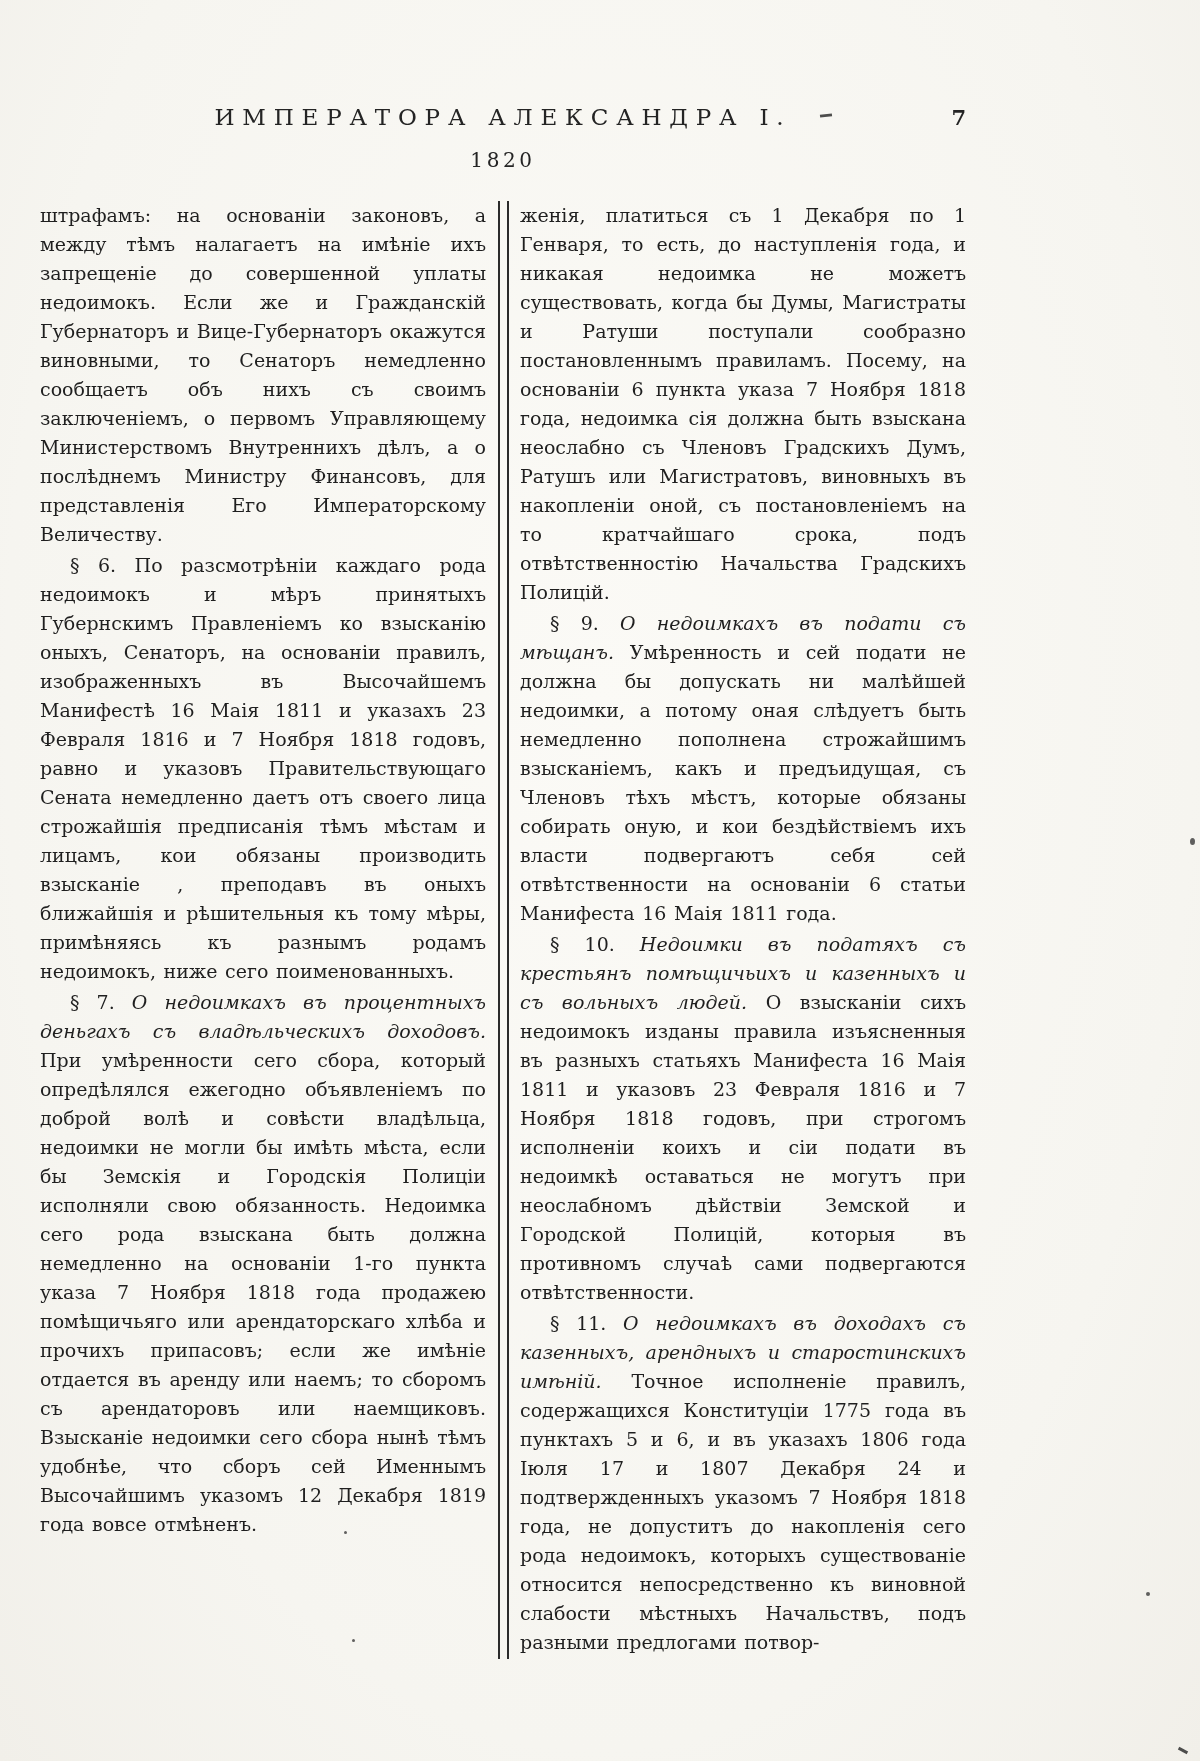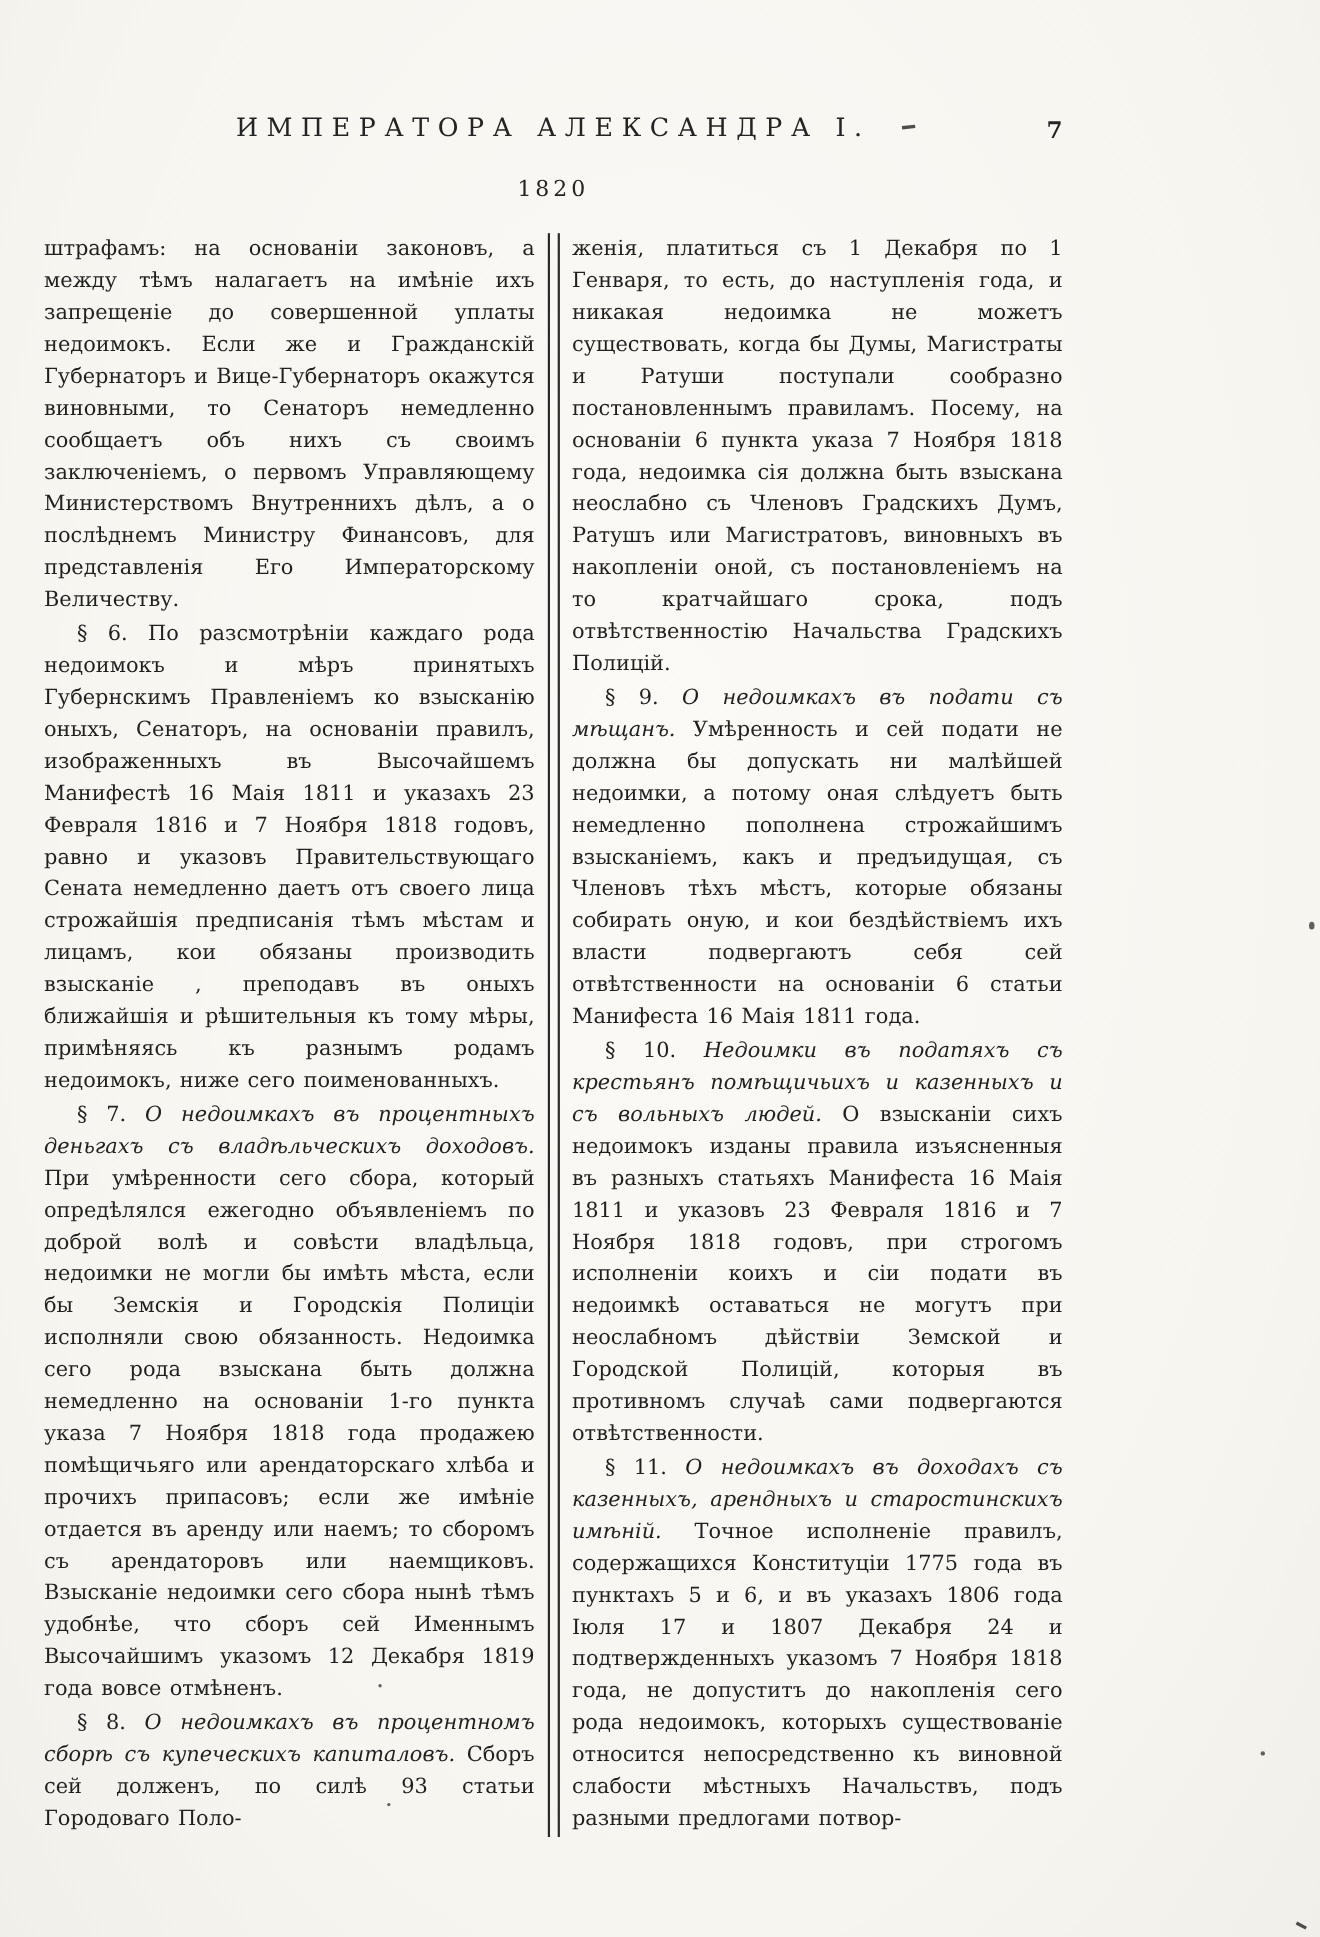--- a/index.html
+++ b/index.html
@@ -38,21 +38,21 @@
   .page-number {
     position: absolute;
     right: 2px;
     top: 1px;
     font-size: 21px;
     font-weight: bold;
     color: #242424;
   }
   .year-row {
     text-align: center;
-    margin-top: 21px;
+    margin-top: 10px;
     font-size: 20px;
     letter-spacing: 0.18em;
     color: #242424;
   }
   .columns {
     display: flex;
     margin-top: 27px;
   }
   .col {
     width: 452px;
@@ -95,21 +95,20 @@
       <span class="page-number">7</span>
     </div>
 
     <div class="year-row">1820</div>
 
     <div class="columns">
       <div class="col">
           <p class="para"><span>штрафамъ: на основаніи законовъ, а между тѣмъ налагаетъ на имѣніе ихъ запрещеніе до совершенной уплаты недоимокъ. Если же и Гражданскій Губернаторъ и Вице-Губернаторъ окажутся виновными, то Сенаторъ немедленно сообщаетъ объ нихъ съ своимъ заключеніемъ, о первомъ Управляющему Министерствомъ Внутреннихъ дѣлъ, а о послѣднемъ Министру Финансовъ, для представленія Его Императорскому Величеству.</span></p>
           <p class="para indent"><span>§ 6. По разсмотрѣніи каждаго рода недоимокъ и мѣръ принятыхъ Губернскимъ Правленіемъ ко взысканію оныхъ, Сенаторъ, на основаніи правилъ, изображенныхъ въ Высочайшемъ Манифестѣ 16 Маія 1811 и указахъ 23 Февраля 1816 и 7 Ноября 1818 годовъ, равно и указовъ Правительствующаго Сената немедленно даетъ отъ своего лица строжайшія предписанія тѣмъ мѣстам и лицамъ, кои обязаны производить взысканіе , преподавъ въ оныхъ ближайшія и рѣшительныя къ тому мѣры, примѣняясь къ разнымъ родамъ недоимокъ, ниже сего поименованныхъ.</span></p>
           <p class="para indent"><span>§ 7. </span><span class="it">О недоимкахъ въ процентныхъ деньгахъ съ владѣльческихъ доходовъ. </span><span>При умѣренности сего сбора, который опредѣлялся ежегодно объявленіемъ по доброй волѣ и совѣсти владѣльца, недоимки не могли бы имѣть мѣста, если бы Земскія и Городскія Полиціи исполняли свою обязанность. Недоимка сего рода взыскана быть должна немедленно на основаніи 1-го пункта указа 7 Ноября 1818 года продажею помѣщичьяго или арендаторскаго хлѣба и прочихъ припасовъ; если же имѣніе отдается въ аренду или наемъ; то сборомъ съ арендаторовъ или наемщиковъ. Взысканіе недоимки сего сбора нынѣ тѣмъ удобнѣе, что сборъ сей Именнымъ Высочайшимъ указомъ 12 Декабря 1819 года вовсе отмѣненъ.</span></p>
-          <p class="para indent"><span>§ 8. </span><span class="it">О недоимкахъ въ процентномъ сборѣ съ купеческихъ капиталовъ. </span><span>Сборъ сей долженъ, по силѣ 93 статьи Городоваго Поло-</span></p>
         </div>
       <div class="col-rule"></div>
       <div class="col">
           <p class="para"><span>женія, платиться съ 1 Декабря по 1 Генваря, то есть, до наступленія года, и никакая недоимка не можетъ существовать, когда бы Думы, Магистраты и Ратуши поступали сообразно постановленнымъ правиламъ. Посему, на основаніи 6 пункта указа 7 Ноября 1818 года, недоимка сія должна быть взыскана неослабно съ Членовъ Градскихъ Думъ, Ратушъ или Магистратовъ, виновныхъ въ накопленіи оной, съ постановленіемъ на то кратчайшаго срока, подъ отвѣтственностію Начальства Градскихъ Полицій.</span></p>
           <p class="para indent"><span>§ 9. </span><span class="it">О недоимкахъ въ подати съ мѣщанъ. </span><span>Умѣренность и сей подати не должна бы допускать ни малѣйшей недоимки, а потому оная слѣдуетъ быть немедленно пополнена строжайшимъ взысканіемъ, какъ и предъидущая, съ Членовъ тѣхъ мѣстъ, которые обязаны собирать оную, и кои бездѣйствіемъ ихъ власти подвергаютъ себя сей отвѣтственности на основаніи 6 статьи Манифеста 16 Маія 1811 года.</span></p>
           <p class="para indent"><span>§ 10. </span><span class="it">Недоимки въ податяхъ съ крестьянъ помѣщичьихъ и казенныхъ и съ вольныхъ людей. </span><span>О взысканіи сихъ недоимокъ изданы правила изъясненныя въ разныхъ статьяхъ Манифеста 16 Маія 1811 и указовъ 23 Февраля 1816 и 7 Ноября 1818 годовъ, при строгомъ исполненіи коихъ и сіи подати въ недоимкѣ оставаться не могутъ при неослабномъ дѣйствіи Земской и Городской Полицій, которыя въ противномъ случаѣ сами подвергаются отвѣтственности.</span></p>
           <p class="para indent"><span>§ 11. </span><span class="it">О недоимкахъ въ доходахъ съ казенныхъ, арендныхъ и старостинскихъ имѣній. </span><span>Точное исполненіе правилъ, содержащихся Конституціи 1775 года въ пунктахъ 5 и 6, и въ указахъ 1806 года Іюля 17 и 1807 Декабря 24 и подтвержденныхъ указомъ 7 Ноября 1818 года, не допуститъ до накопленія сего рода недоимокъ, которыхъ существованіе относится непосредственно къ виновной слабости мѣстныхъ Начальствъ, подъ разными предлогами потвор-</span></p>
         </div>
     </div>
 

